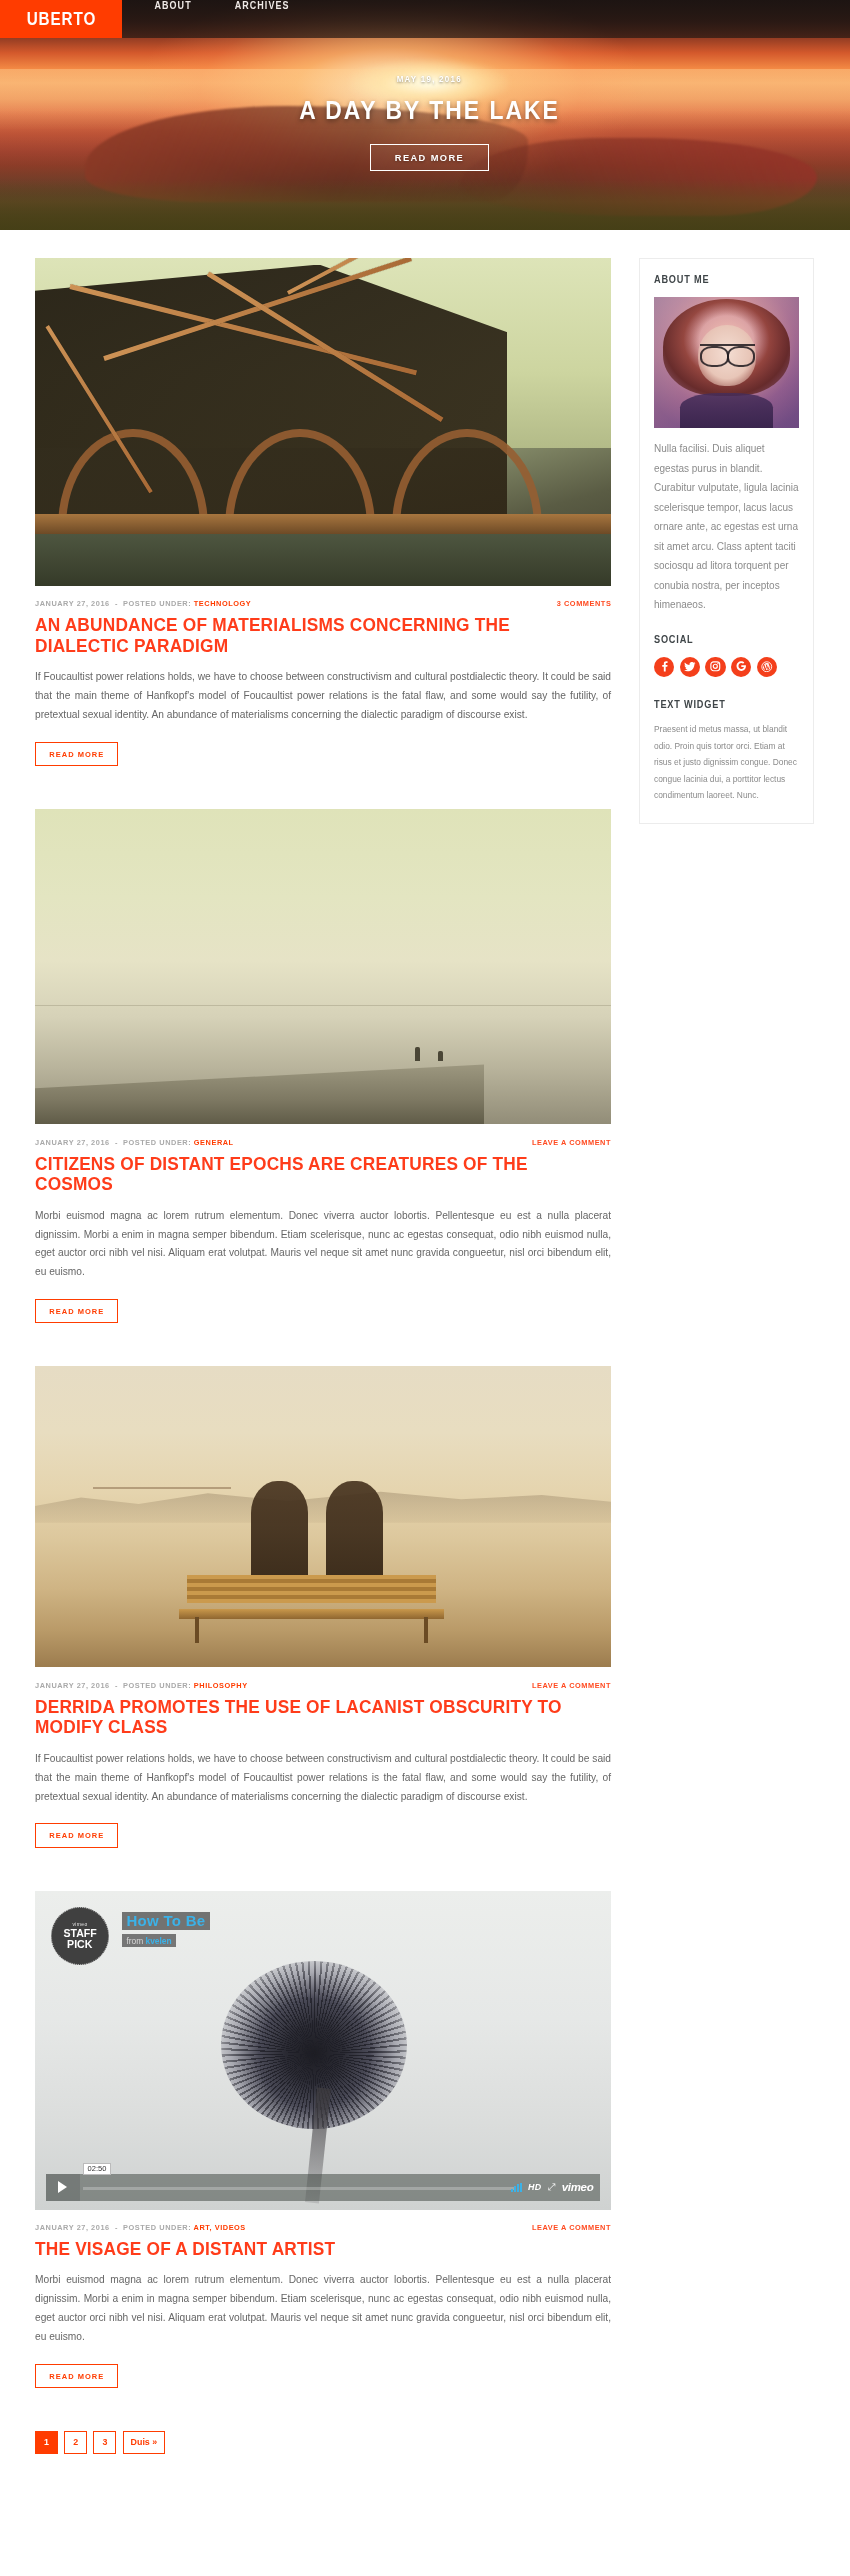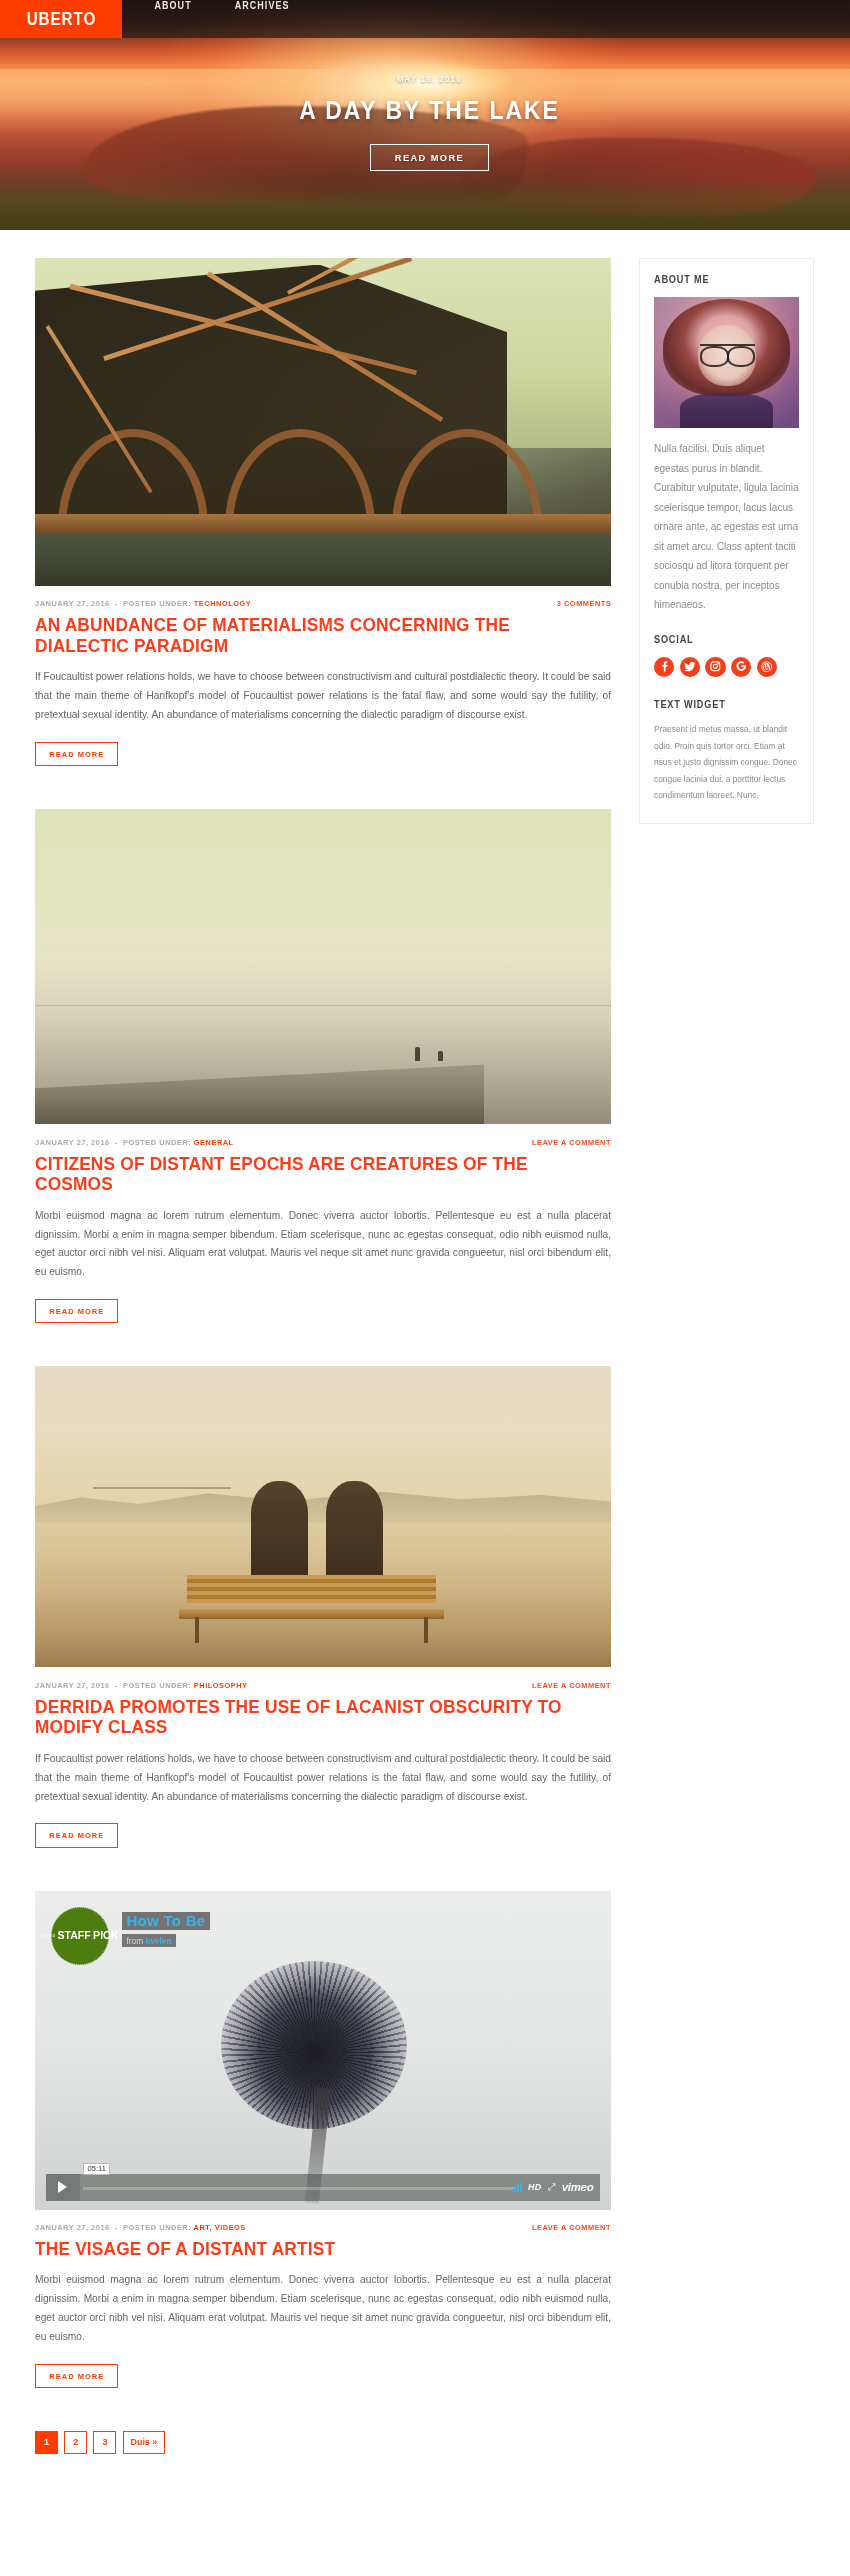--- a/index.html
+++ b/index.html
@@ -305,23 +305,23 @@
   }
   .img4 .stem {
     position:absolute; left:48%; top:62%; width: 14px; height: 36%;
     background: linear-gradient(to bottom, rgba(60,58,62,0.8), rgba(90,88,92,0.2));
     transform: rotate(6deg);
   }
 
   .vimeo-badge {
     position:absolute; left: 16px; top: 16px;
     width: 58px; height: 58px; border-radius: 50%;
-    background: #4d7c0f;
+    background: #404040;
     color: #fff;
-    display:flex; flex-direction:row; align-items:center; justify-content:center;
+    display:flex; flex-direction:column; align-items:center; justify-content:center;
     border: 1.8px dotted rgba(255,255,255,.55);
     z-index: 4;
   }
   .vimeo-badge .vb-top { font-size: 4.9px; letter-spacing:0.4px; opacity:.85; margin-bottom:0.9px;}
   .vimeo-badge .vb-main { font-size: 11.5px; font-weight: bold; line-height: 10.6px; text-align:center; transform: scaleX(.92);}
   .video-title-wrap {
     position:absolute; left: 87px; top: 21px; z-index:4;
   }
   .video-title {
     display:inline-block;
@@ -670,21 +670,21 @@
           <div class="video-title-wrap">
             <div><span class="video-title">How To Be</span></div>
             <div><span class="video-sub"><span>from</span> <b>kvelen</b></span></div>
           </div>
 
           <div class="video-controls">
             <div class="vc-play">
                 <span class="tri"></span>
               </div>
             <div class="vc-bar">
-              <span class="vc-time">05:11</span>
+              <span class="vc-time">02:50</span>
               <span class="vc-track"></span>
               <span class="vc-right">
                 <span class="vc-eq">
                     <i style="height:3.5px"></i>
                     <i style="height:6.2px"></i>
                     <i style="height:8px"></i>
                     <i style="height:9.7px"></i>
                   </span>
                 <span class="vc-hd">HD</span>
                 <span class="vc-fs">⤢</span>

